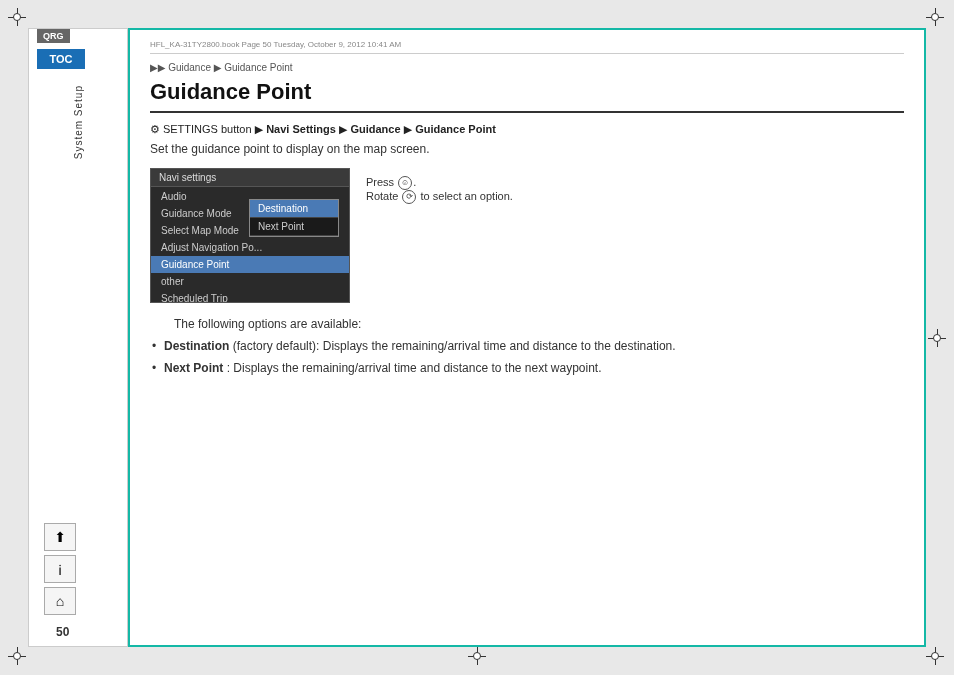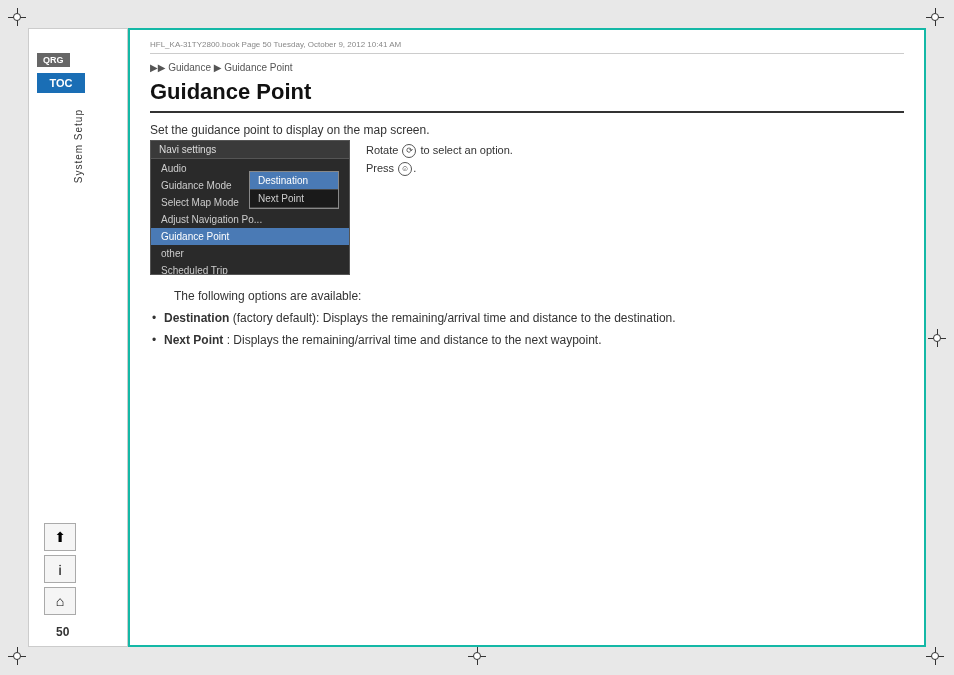--- a/index.html
+++ b/index.html
@@ -45,21 +45,21 @@
       flex-direction: column;
       align-items: center;
     }
 
     .qrg-badge {
       background: #666;
       color: white;
       font-size: 9px;
       font-weight: bold;
       padding: 2px 6px;
-      margin-top: 24px;
+      margin-top: 0;
       align-self: flex-start;
       margin-left: 8px;
     }
 
     .toc-badge {
       background: #1a6eb5;
       color: white;
       font-size: 11px;
       font-weight: bold;
       padding: 4px 8px;
@@ -162,21 +162,21 @@
       font-weight: normal;
     }
     .settings-path strong {
       font-weight: bold;
     }
 
     
     .description {
       font-size: 12px;
       color: #333;
-      margin-bottom: 3px;
+      margin-bottom: 12px;
     }
 
     
     .two-col {
       display: flex;
       gap: 16px;
       margin-bottom: 14px;
     }
 
     
@@ -425,20 +425,30 @@
 
       <div class="breadcrumb">
         <span>▶▶</span>
         <span>Guidance</span>
         <span>▶</span>
         <span>Guidance Point</span>
       </div>
 
       <div class="page-title">Guidance Point</div>
 
+      <div class="settings-path">
+        <span>⚙</span>
+        <span>SETTINGS button</span>
+        <span> ▶ </span>
+        <strong>Navi Settings</strong>
+        <span> ▶ </span>
+        <strong>Guidance</strong>
+        <span> ▶ </span>
+        <strong>Guidance Point</strong>
+      </div>
 
       <div class="description">Set the guidance point to display on the map screen.</div>
 
       <div class="two-col">
 
         <div class="menu-screenshot">
           <div class="menu-title-bar">Navi settings</div>
           <div class="menu-items">
             <div class="menu-item">Audio</div>
             <div class="menu-item">Guidance Mode</div>
@@ -448,29 +458,29 @@
             <div class="menu-item">other</div>
             <div class="menu-item">Scheduled Trip</div>
           </div>
           <div class="submenu-overlay">
             <div class="submenu-item selected">Destination</div>
             <div class="submenu-item">Next Point</div>
           </div>
         </div>
 
         <div class="instructions-col">
+          <div style="margin-top:4px;">
+            <span>Press</span>
+            <span class="rotate-icon">☺</span>.
+          </div>
           <div>
             <span>Rotate</span>
             <span class="rotate-icon">⟳</span>
             <span>to select an option.</span>
           </div>
-          <div style="margin-top:4px;">
-            <span>Press</span>
-            <span class="rotate-icon">☺</span>.
-          </div>
         </div>
       </div>
 
       <div class="options-heading">The following options are available:</div>
 
       <div class="option-item">
         <strong>Destination</strong>
         <span>(factory default): Displays the remaining/arrival time and distance to the destination.</span>
       </div>
 

